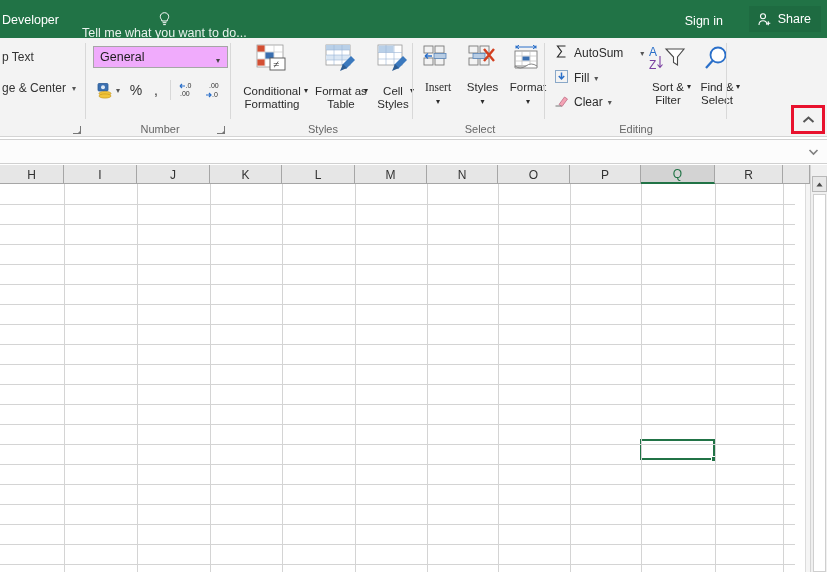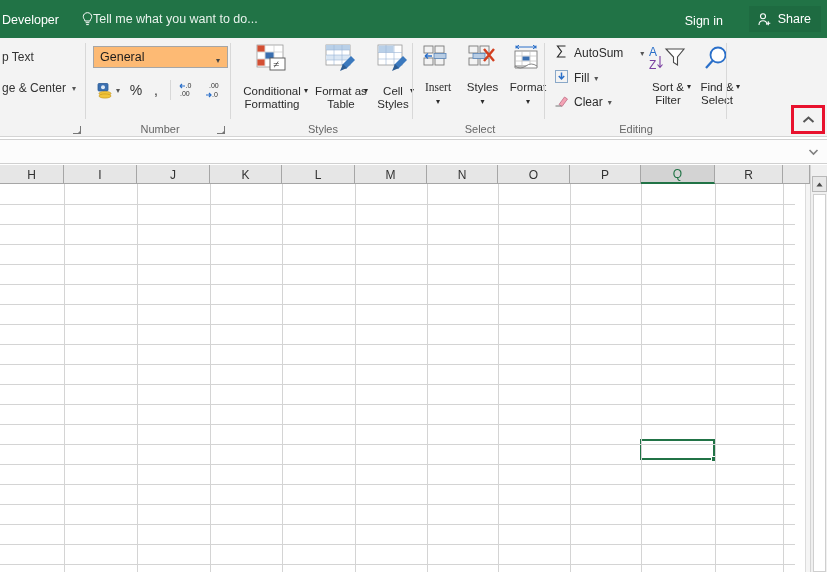--- a/index.html
+++ b/index.html
@@ -19,21 +19,21 @@
     color: #ffffff;
   }
   .tab-developer {
     position: absolute; left: 0; top: 13px;
     font-size: 12.5px; color: #ffffff;
     padding-left: 2px;
   }
   .tellme {
     position: absolute; left: 82px; top: 12px;
     font-size: 12.5px; color: #e8f2ec;
-    display: flex; align-items: center; 
+    display: flex; align-items: center;  flex-direction: column;
   }
   .bulb-icon { display: inline-block; width: 11px; height: 14px; position: relative; top: 0px; }
   .signin {
     position: absolute; right: 104px; top: 14px;
     font-size: 12.5px; color: #ffffff;
   }
   .share-btn {
     position: absolute; right: 6px; top: 6px;
     height: 26px; padding: 0 10px 0 8px;
     background: #1e6b41;
@@ -68,21 +68,21 @@
   
   .align-grp { left: -80px; width: 165px; }
   .align-wrap { position: absolute; left: 82px; top: 12px; font-size: 12px; color: #333; white-space: nowrap; }
   .align-merge { position: absolute; left: 82px; top: 43px; font-size: 12px; color: #333; white-space: nowrap; display: flex; align-items: center; gap: 6px;}
 
   
   .num-grp { left: 90px; width: 140px; }
   .numfmt-box {
     position: absolute; left: 3px; top: 8px;
     width: 135px; height: 22px;
-    background: #fdba74; border: 1px solid #a6a6a6;
+    background: #f0abfc; border: 1px solid #a6a6a6;
     font-size: 12.5px; color: #1c1c1c;
     padding: 3px 0 0 6px;
     cursor: pointer;
   }
   .numfmt-caret { position: absolute; right: 7px; top: 9px; }
   .num-row2 { position: absolute; left: 4px; top: 38px; display: flex; align-items: center; height: 28px; }
   .nbtn { display: flex; align-items: center; justify-content: center; height: 26px; cursor: pointer; }
   .acct-ic { width: 22px; }
   .pct { font-size: 14px; color: #333; width: 22px; }
   .comma { font-size: 14px; color: #333; width: 18px; }

